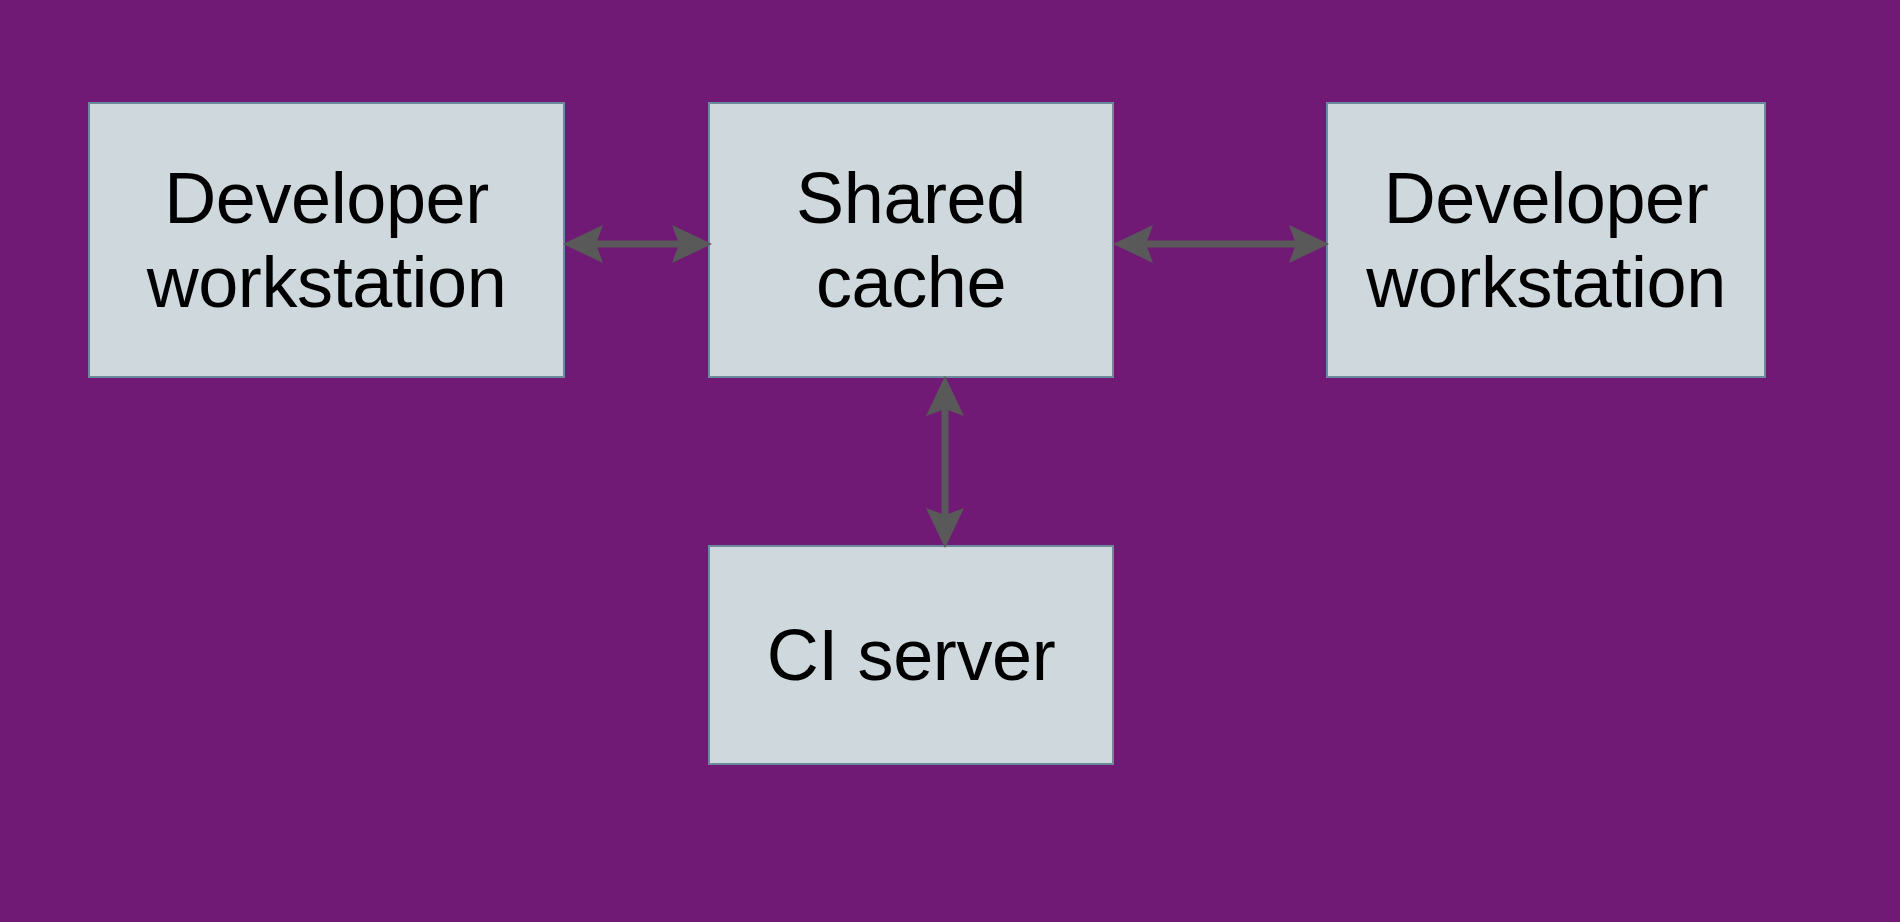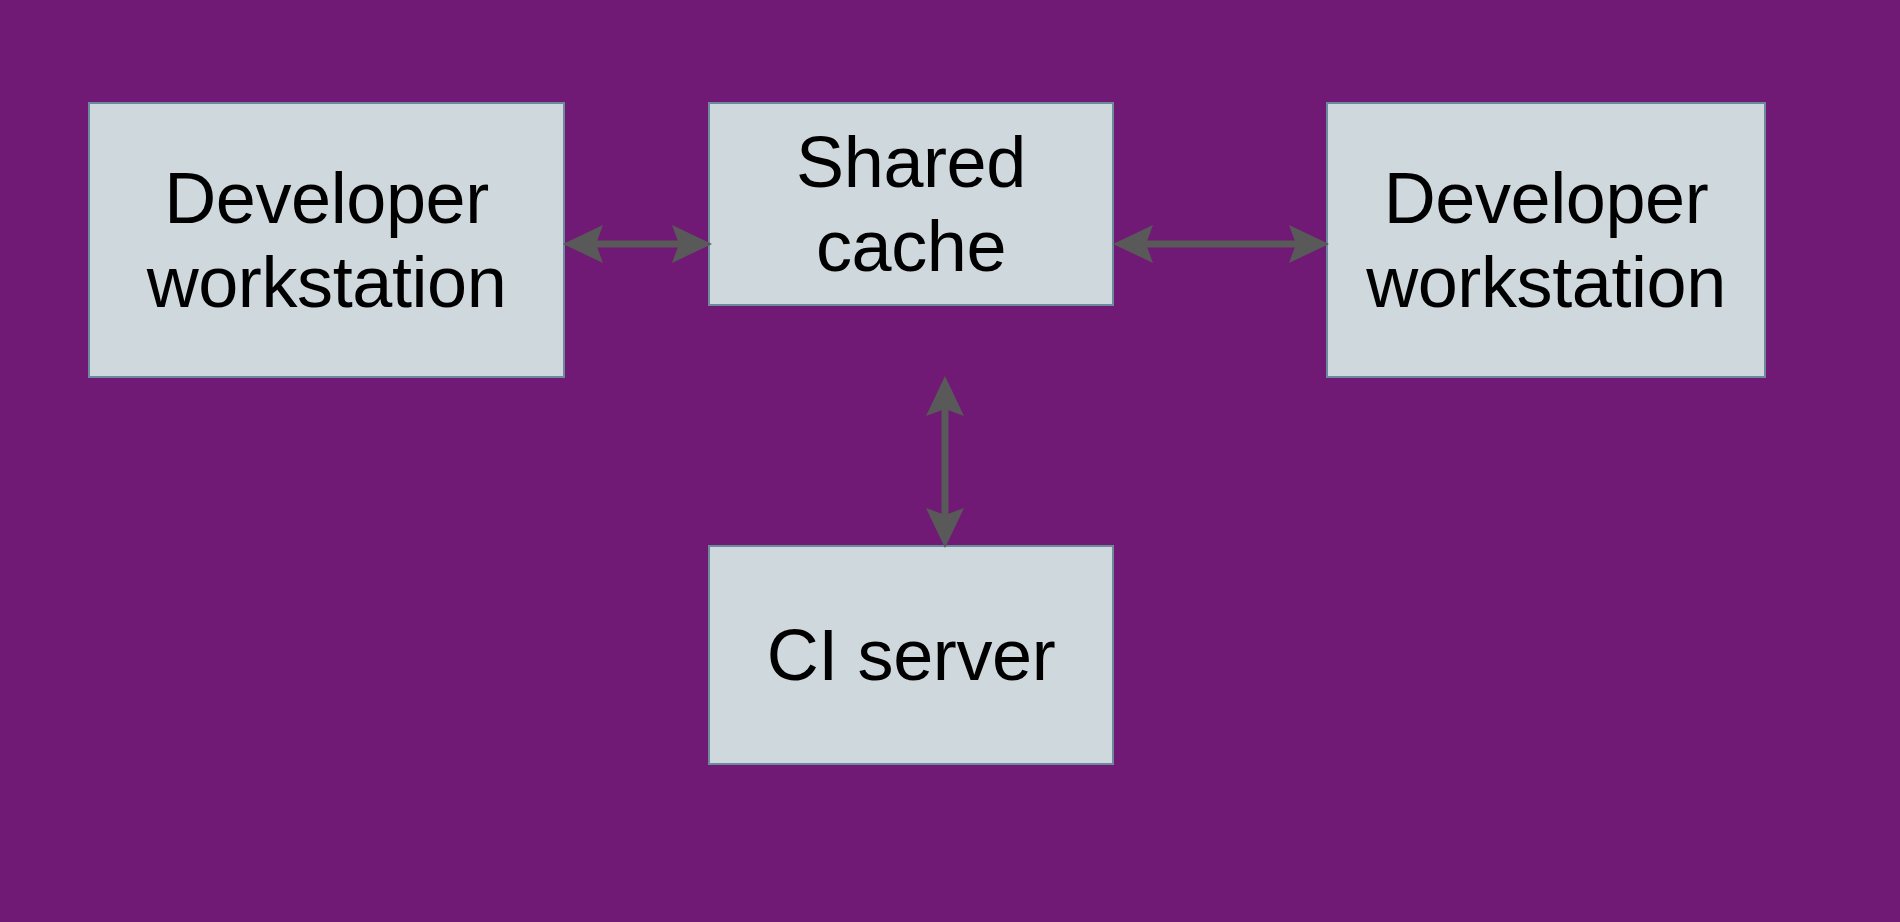--- a/index.html
+++ b/index.html
@@ -35,21 +35,21 @@
     font-size: 72px;
     line-height: 84px;
     font-weight: 400;
     letter-spacing: -0.4px;
     white-space: pre-line;
     padding: 0 6px;
   }
 
   
   #node-dev-left   { left: 88px;   top: 102px;  width: 477px; height: 276px; }
-  #node-shared     { left: 708px;  top: 102px;  width: 406px; height: 204px; }
+  #node-shared     { left: 708px;  top: 102px;  width: 406px; height: 276px; }
   #node-dev-right  { left: 1326px; top: 102px;  width: 440px; height: 276px; }
   #node-ci         { left: 708px;  top: 545px;  width: 406px; height: 220px; }
 
   
   .connector {
     position: absolute;
     pointer-events: none;
   }
   #edge-left-to-shared   { left: 560px;  top: 205px; width: 155px; height: 78px; }
   #edge-shared-to-right  { left: 1110px; top: 205px; width: 222px; height: 78px; }

